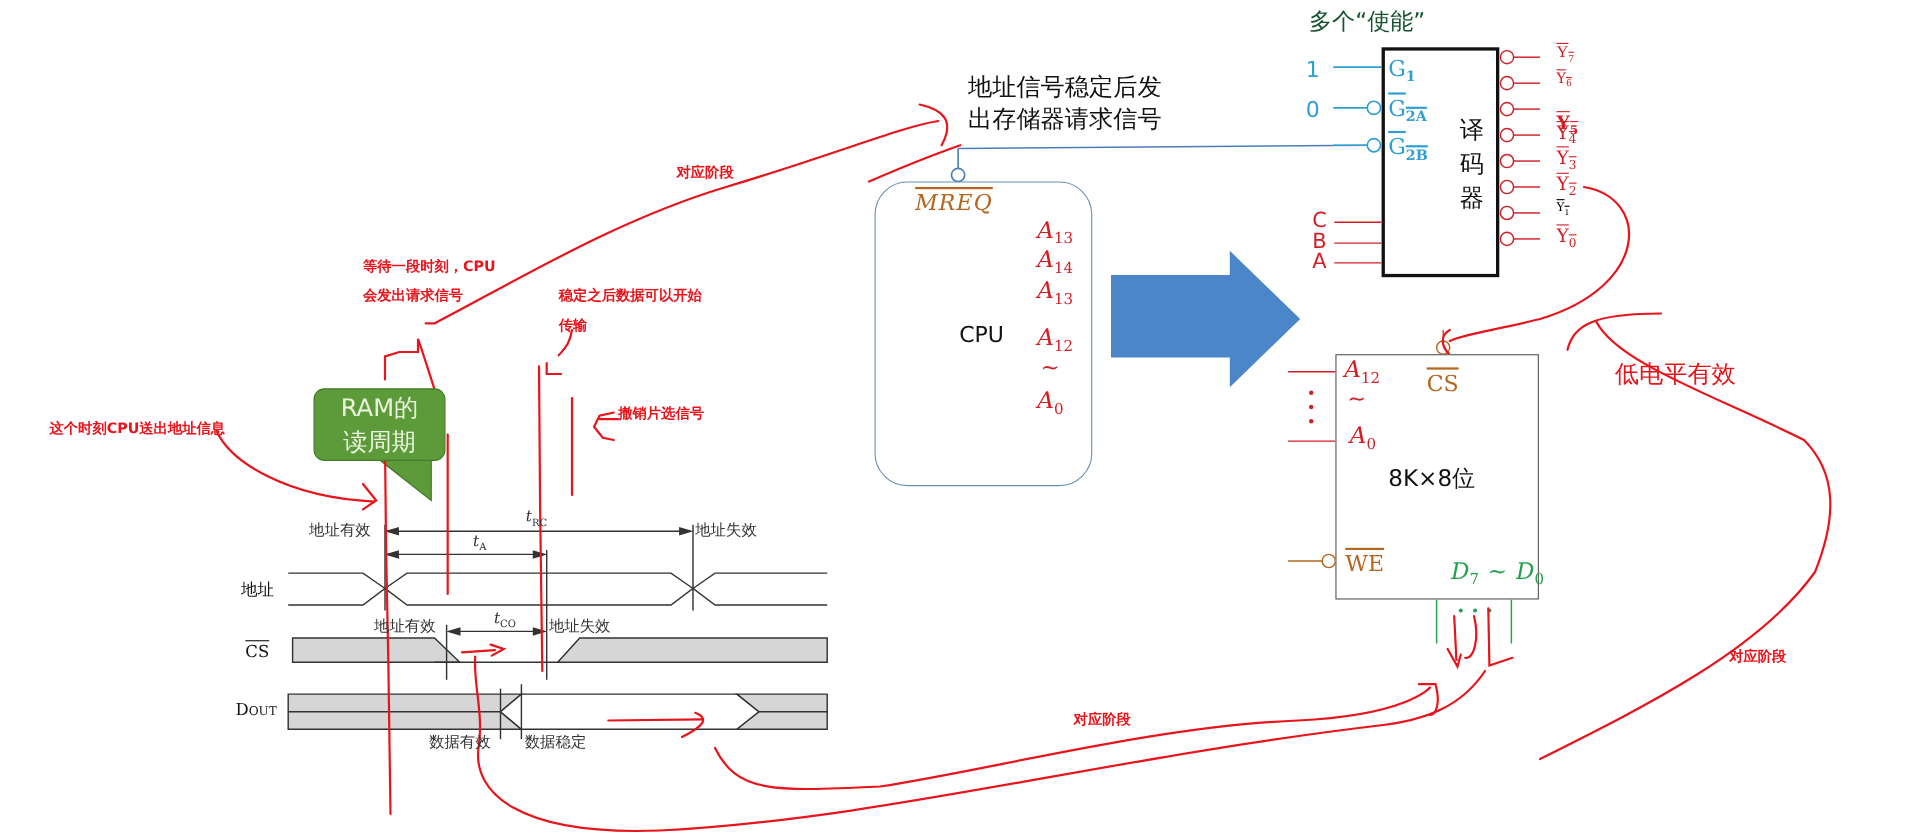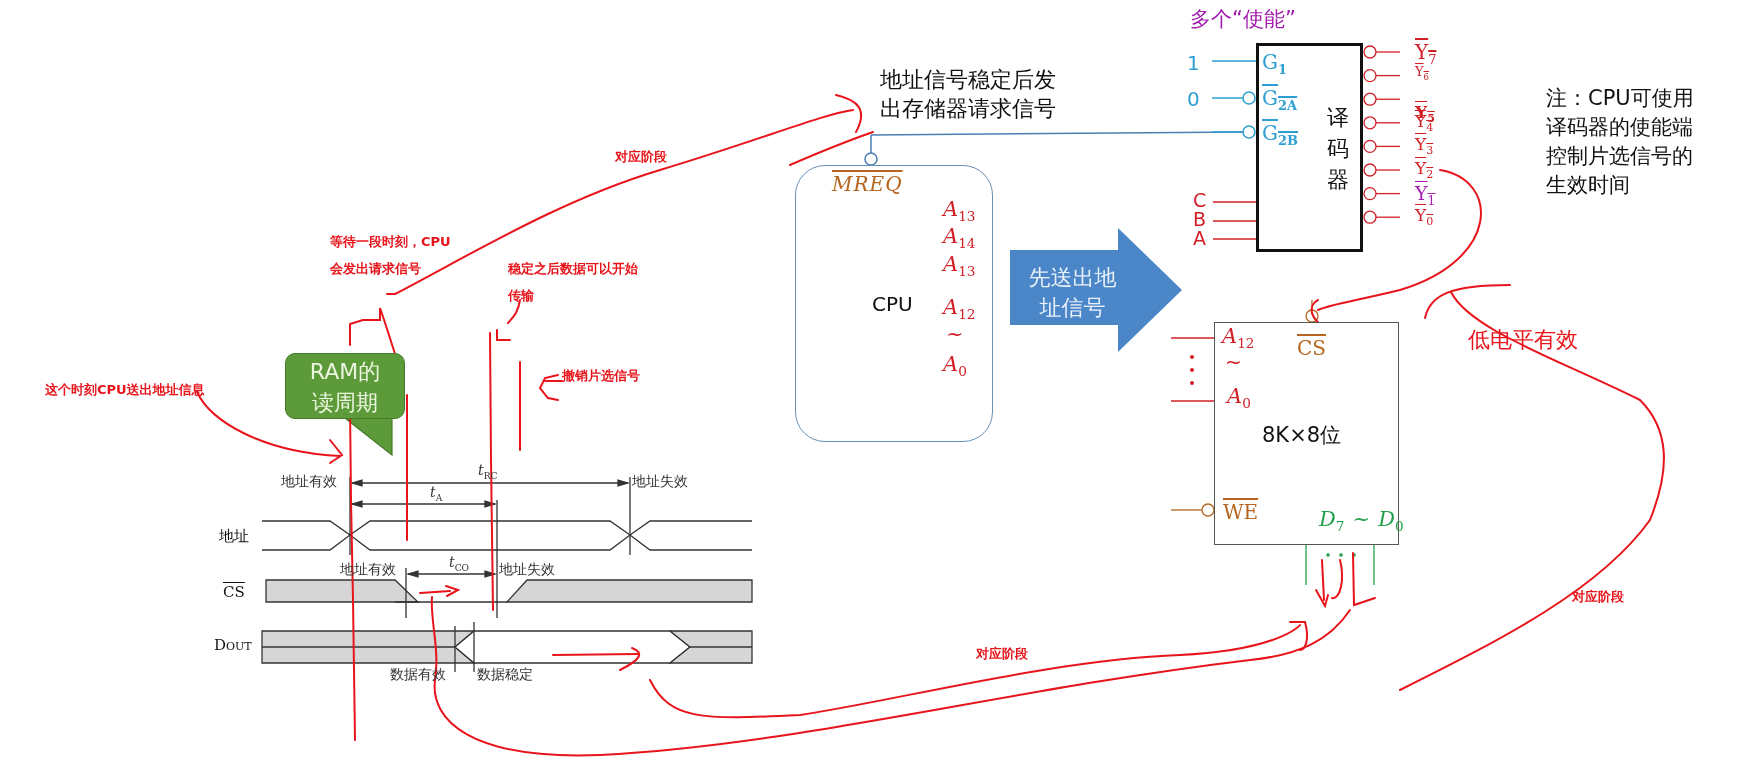--- a/index.html
+++ b/index.html
@@ -199,63 +199,53 @@
       <div class="blk ser" style="left:943px;top:252px;font-size:21px;font-style:italic;color:#d21f26;"><span>A</span><sub style="font-style:normal">13</sub></div>
       <div class="blk ser" style="left:943px;top:295px;font-size:21px;font-style:italic;color:#d21f26;"><span>A</span><sub style="font-style:normal">12</sub></div>
       <div class="blk ser" style="left:946px;top:322px;font-size:21px;font-style:italic;color:#d21f26;"><span>~</span></div>
       <div class="blk ser" style="left:943px;top:352px;font-size:21px;font-style:italic;color:#d21f26;"><span>A</span><sub style="font-style:normal">0</sub></div>
     </div>
   <div class="blk" style="left:880px;top:65px;font-size:22px;line-height:29px;">
     <div>地址信号稳定后发</div>
     <div>出存储器请求信号</div>
   </div>
 
-  <div class="arrow-text">
-    <div>先送出地</div>
-    <div>址信号</div>
-  </div>
-
-  <div class="blk" style="left:1190px;top:5px;font-size:21px;color:#a21caf;">多个“使能”</div>
+
+  <div class="blk" style="left:1190px;top:5px;font-size:21px;color:#14532d;">多个“使能”</div>
   <div class="dec-box"></div>
   <div id="dec-enable">
       <div class="blk" style="left:1187px;top:51px;font-size:20px;color:#2e9fd3;">1</div>
       <div class="blk ser" style="left:1262px;top:50px;font-size:20px;color:#2e9fd3;"><span>G</span><sub style="font-weight:bold">1</sub></div>
       <div class="blk" style="left:1187px;top:87px;font-size:20px;color:#2e9fd3;">0</div>
       <div class="blk ser ovl" style="left:1262px;top:86px;font-size:20px;color:#2e9fd3;"><span>G</span><sub style="font-weight:bold">2A</sub></div>
       <div class="blk ser ovl" style="left:1262px;top:121px;font-size:20px;color:#2e9fd3;"><span>G</span><sub style="font-weight:bold">2B</sub></div>
     </div>
   <div id="dec-title">
       <div class="blk" style="left:1327px;top:103px;font-size:22px;">译</div>
       <div class="blk" style="left:1327px;top:134px;font-size:22px;">码</div>
       <div class="blk" style="left:1327px;top:165px;font-size:22px;">器</div>
     </div>
   <div id="dec-select">
       <div class="blk" style="left:1193px;top:189px;font-size:19px;color:#d21f26;">C</div>
       <div class="blk" style="left:1193px;top:208px;font-size:19px;color:#d21f26;">B</div>
       <div class="blk" style="left:1193px;top:227px;font-size:19px;color:#d21f26;">A</div>
     </div>
   <div id="dec-outputs">
-      <div class="blk ser ovl" style="left:1415px;top:40px;font-size:20px;color:#d21f26;"><span>Y</span><sub>7</sub></div>
+      <div class="blk ser ovl" style="left:1415px;top:40px;font-size:15px;color:#d21f26;font-family:Liberation Serif, serif;"><span>Y</span><sub>7</sub></div>
       <div class="blk ser ovl" style="left:1415px;top:63.599999999999994px;font-size:13px;color:#d21f26;"><span>Y</span><sub>6</sub></div>
       <div class="blk ser ovl" style="left:1415px;top:102px;font-size:17px;color:#d21f26;font-weight:bold;"><span>Y</span><sub>5</sub></div>
       <div class="blk ser ovl" style="left:1415px;top:110.80000000000001px;font-size:17px;color:#d21f26;"><span>Y</span><sub>4</sub></div>
       <div class="blk ser ovl" style="left:1415px;top:134.4px;font-size:17px;color:#d21f26;"><span>Y</span><sub>3</sub></div>
       <div class="blk ser ovl" style="left:1415px;top:158px;font-size:17px;color:#d21f26;"><span>Y</span><sub>2</sub></div>
-      <div class="blk ser ovl" style="left:1415px;top:181.60000000000002px;font-size:19px;color:#a21caf;"><span>Y</span><sub>1</sub></div>
+      <div class="blk ser ovl" style="left:1415px;top:181.60000000000002px;font-size:11px;color:#000000;"><span>Y</span><sub>1</sub></div>
       <div class="blk ser ovl" style="left:1415px;top:205.20000000000002px;font-size:17px;color:#d21f26;"><span>Y</span><sub>0</sub></div>
     </div>
 
   <div class="ram-box"></div>
   <div class="blk" style="left:1262px;top:421px;font-size:21px;">8K×8位</div>
   <div class="blk ser" style="left:1222px;top:324px;font-size:21px;font-style:italic;color:#d21f26;"><span>A</span><sub style="font-style:normal">12</sub></div>
   <div class="blk" style="left:1225px;top:350px;font-size:20px;color:#d21f26;">~</div>
   <div class="blk ser" style="left:1227px;top:384px;font-size:21px;font-style:italic;color:#d21f26;"><span>A</span><sub style="font-style:normal">0</sub></div>
   <div class="blk ser ovl" style="left:1297px;top:336px;font-size:20px;color:#b5651d;">CS</div>
   <div class="blk ser ovl" style="left:1223px;top:500px;font-size:20px;color:#b5651d;">WE</div>
   <div class="blk ser" style="left:1295px;top:507px;font-size:21px;font-style:italic;color:#22a04b;margin-left:24px;"><span>D</span><sub style="font-style:normal">7</sub><span style="font-style:normal;margin:0 8px">~</span><span>D</span><sub style="font-style:normal">0</sub></div>
 
-  <div class="blk" style="left:1546px;top:84px;font-size:21px;line-height:29px;">
-    <div>注：CPU可使用</div>
-    <div>译码器的使能端</div>
-    <div>控制片选信号的</div>
-    <div>生效时间</div>
-  </div>
 </div>
 
 </body></html>

